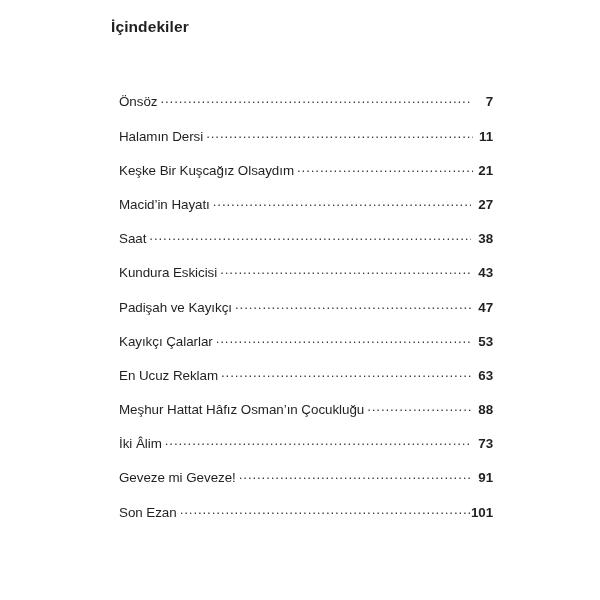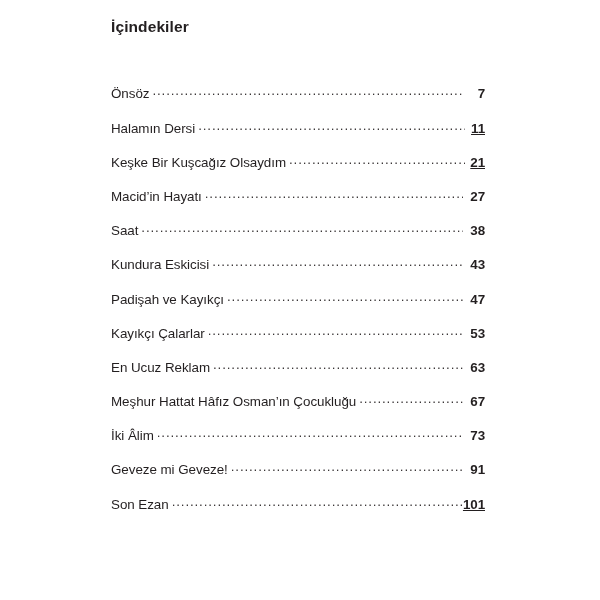--- a/index.html
+++ b/index.html
@@ -35,21 +35,21 @@
     color: #231f20;
     line-height: 20px;
   }
 
   .toc-list {
     position: absolute;
     left: 111px;
     top: 85px;
     width: 374px;
     list-style: none;
-    margin: 0;
+    margin: 8px;
     padding: 0;
   }
 
   .toc-entry {
     display: flex;
     align-items: baseline;
     width: 374px;
     height: 34.2px;
     font-size: 13.4px;
     color: #231f20;
@@ -87,21 +87,21 @@
     flex: 0 0 auto;
     text-align: right;
     min-width: 20px;
     padding-left: 1px;
     font-weight: 600;
     letter-spacing: -0.1px;
   }
 
   
   .tight .toc-entry-leader { margin-right: 0px; }
-  .tight .toc-entry-page { padding-left: 0px; text-decoration: underline; }
+  .tight .toc-entry-page { padding-left: 0px; }
 </style>
 </head>
 <body>
 
 <div class="page">
 
   <div class="toc-title">İçindekiler</div>
 
   <ul class="toc-list">
 
@@ -146,21 +146,21 @@
         <span class="toc-entry-page">53</span>
       </li>
       <li class="toc-entry">
         <span class="toc-entry-title">En Ucuz Reklam</span>
         <span class="toc-entry-leader"></span>
         <span class="toc-entry-page">63</span>
       </li>
       <li class="toc-entry">
         <span class="toc-entry-title">Meşhur Hattat Hâfız Osman’ın Çocukluğu</span>
         <span class="toc-entry-leader"></span>
-        <span class="toc-entry-page">67</span>
+        <span class="toc-entry-page">88</span>
       </li>
       <li class="toc-entry">
         <span class="toc-entry-title">İki Âlim</span>
         <span class="toc-entry-leader"></span>
         <span class="toc-entry-page">73</span>
       </li>
       <li class="toc-entry">
         <span class="toc-entry-title">Geveze mi Geveze!</span>
         <span class="toc-entry-leader"></span>
         <span class="toc-entry-page">91</span>

